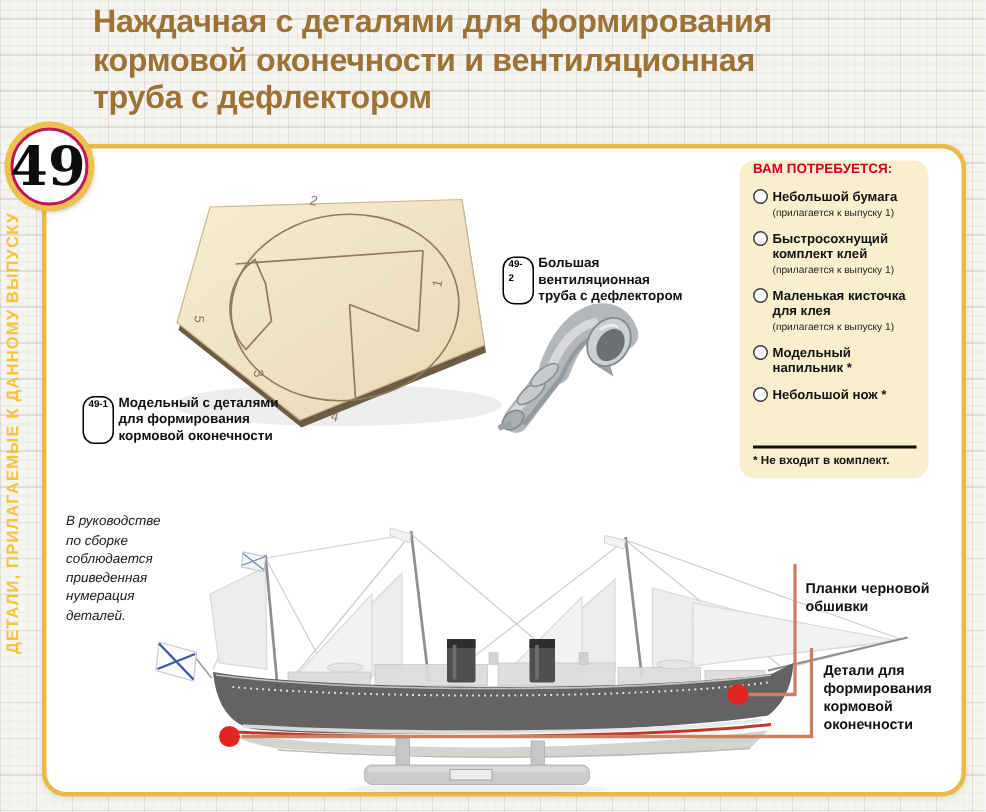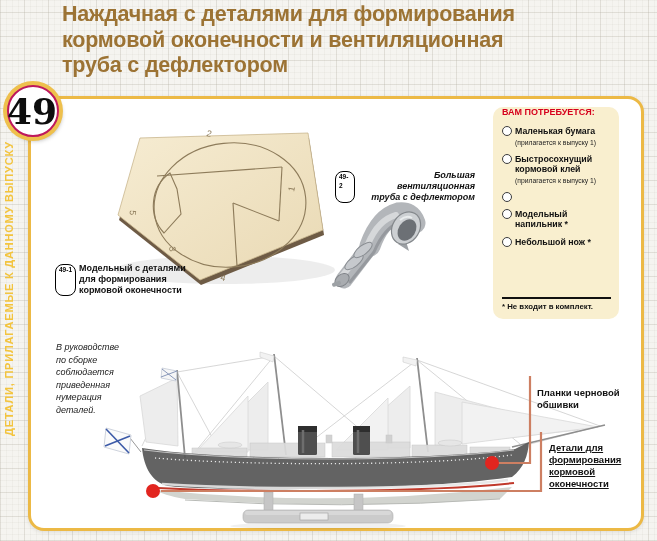--- a/index.html
+++ b/index.html
@@ -55,26 +55,26 @@
   .need-item{display:flex;gap:3px;margin-bottom:7px;}
   .need-bullet{
     width:8px;height:8px;border:1.2px solid #3c3c3c;border-radius:50%;
     background:#fff;flex:none;margin-top:0;
   }
   .need-name{font-weight:bold;font-size:8.8px;line-height:10.5px;color:#111;}
   .need-note{font-size:6.8px;line-height:8px;color:#222;margin-top:2px;font-weight:normal;}
   .need-divider{border-top:2px solid #111;margin-top:auto;}
   .need-footnote{font-weight:bold;font-size:7.8px;color:#111;margin-top:3px;}
   .assembly-note{
-    left:56px;top:341px;width:90px;
+    left:44px;top:341px;width:90px;
     font-style:italic;font-size:9px;line-height:12.5px;color:#1a1a1a;
   }
   .ship-callout{font-weight:bold;font-size:9.5px;line-height:12px;color:#111;margin-top:16px;}
   .callout-planks{left:537px;top:371px;width:85px;}
-  .callout-stern{left:549px;top:426px;width:78px;text-decoration:underline;}
+  .callout-stern{left:549px;top:426px;width:78px;}
   svg{display:block;}
 </style>
 </head>
 <body>
 
 <div class="abs title">Наждачная с деталями для формирования
 кормовой оконечности и вентиляционная
 труба с дефлектором</div>
 
 <div class="abs main-box"></div>
@@ -133,46 +133,51 @@
 
 <div class="abs part1-wrap">
   <span class="part-code">49-1</span>
   <div class="part-label pre">Модельный с деталями
 для формирования
 кормовой оконечности</div>
 </div>
 
 <div class="abs part2-wrap">
   <span class="part-code">49-2</span>
-  <div class="part-label pre" style="text-align:right;font-style:italic;">Большая вентиляционная
+  <div class="part-label pre" style="text-align:left;">Большая вентиляционная
 труба с дефлектором</div>
 </div>
 
 <div class="abs need-panel">
   <div class="need-header">ВАМ ПОТРЕБУЕТСЯ:</div>
 
   <div class="need-item">
     <span class="need-bullet"></span>
     <div>
-      <div class="need-name pre">Маленькая бумага</div>
+      <div class="need-name pre">Небольшой бумага</div>
       <div class="need-note">(прилагается к выпуску 1)</div>
     </div>
   </div>
 
   <div class="need-item">
     <span class="need-bullet"></span>
     <div>
       <div class="need-name pre">Быстросохнущий
-кормовой клей</div>
+комплект клей</div>
       <div class="need-note">(прилагается к выпуску 1)</div>
     </div>
   </div>
 
   <div class="need-item">
     <span class="need-bullet"></span>
+    <div>
+      <div class="need-name pre">Маленькая кисточка
+для клея</div>
+      <div class="need-note">(прилагается к выпуску 1)</div>
+    </div>
   </div>
 
   <div class="need-item">
     <span class="need-bullet"></span>
     <div class="need-name pre">Модельный напильник *</div>
   </div>
 
   <div class="need-item">
     <span class="need-bullet"></span>
     <div class="need-name pre">Небольшой нож *</div>

